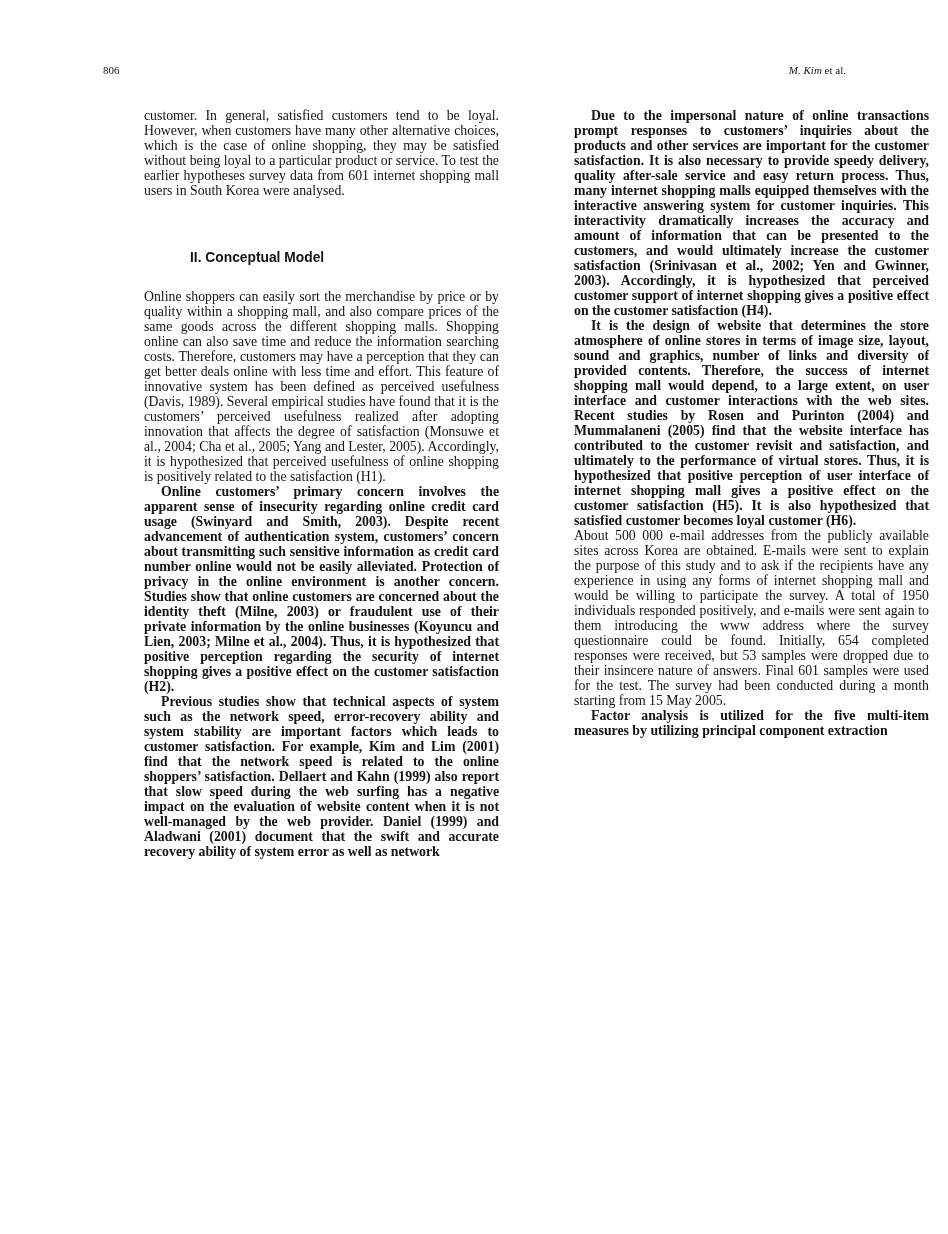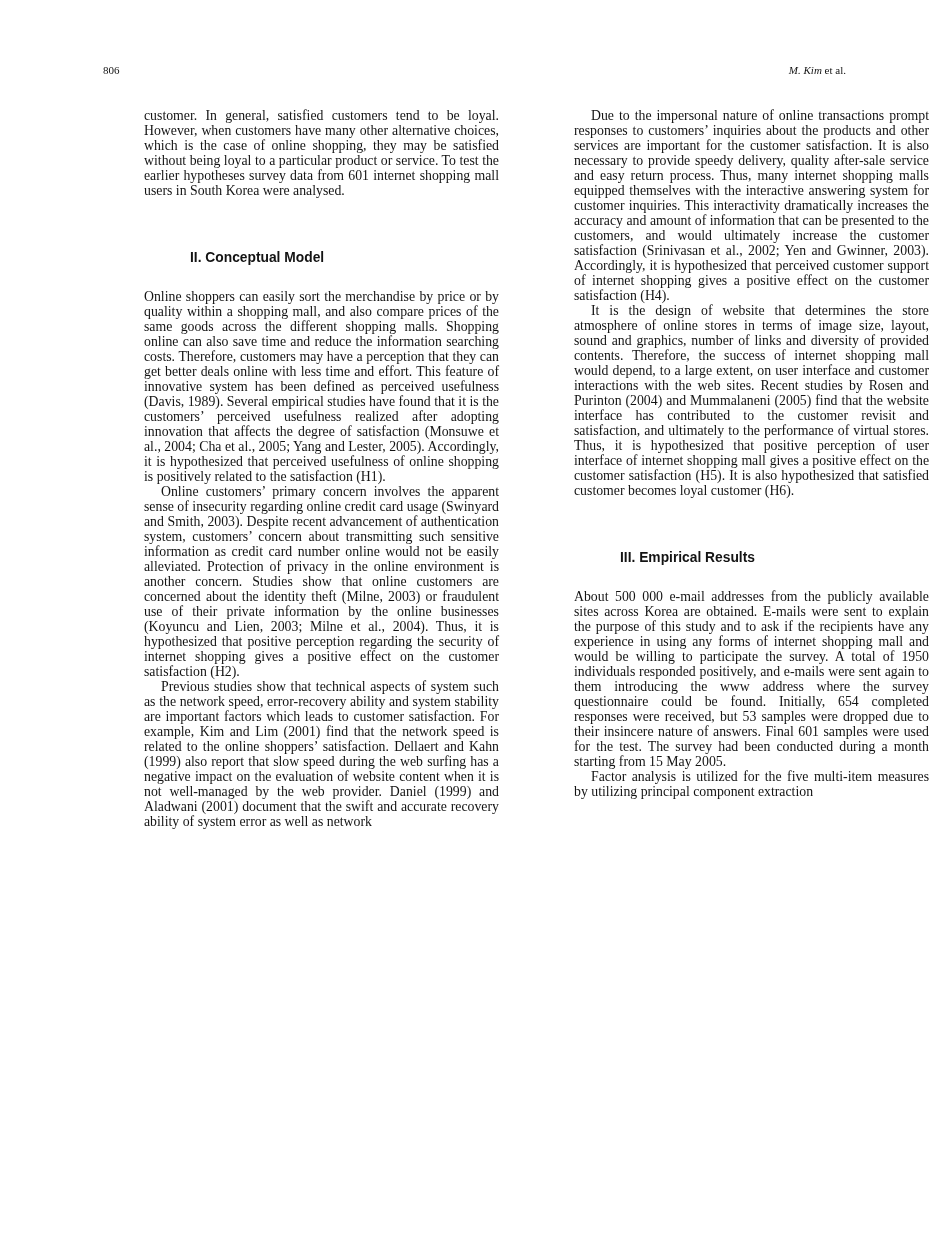--- a/index.html
+++ b/index.html
@@ -35,21 +35,21 @@
     flex: 0 0 355px;
     font-size: 13.8px;
     line-height: 15px;
     text-align: justify;
     margin-left: 41px;
   }
   .col p {
     text-align: justify;
     margin: 0;
   }
-  .col p.indent { text-indent: 17px; }
+  .col p.indent { text-indent: 17px; font-weight: bold; }
   .section-heading {
     font-family: "Liberation Sans", sans-serif;
     font-weight: bold;
     font-size: 13.8px;
     margin: 52px 0 24px 0;
     text-align: left;
     padding-left: 46px;
   }
 </style>
 </head>
@@ -68,20 +68,19 @@
       <p>customer. In general, satisfied customers tend to be loyal. However, when customers have many other alternative choices, which is the case of online shopping, they may be satisfied without being loyal to a particular product or service. To test the earlier hypotheses survey data from 601 internet shopping mall users in South Korea were analysed.</p>
       <h2 class="section-heading">II. Conceptual Model</h2>
       <p>Online shoppers can easily sort the merchandise by price or by quality within a shopping mall, and also compare prices of the same goods across the different shopping malls. Shopping online can also save time and reduce the information searching costs. Therefore, customers may have a perception that they can get better deals online with less time and effort. This feature of innovative system has been defined as perceived usefulness (Davis, 1989). Several empirical studies have found that it is the customers’ perceived usefulness realized after adopting innovation that affects the degree of satisfaction (Monsuwe et al., 2004; Cha et al., 2005; Yang and Lester, 2005). Accordingly, it is hypothesized that perceived usefulness of online shopping is positively related to the satisfaction (H1).</p>
       <p class="indent">Online customers’ primary concern involves the apparent sense of insecurity regarding online credit card usage (Swinyard and Smith, 2003). Despite recent advancement of authentication system, customers’ concern about transmitting such sensitive information as credit card number online would not be easily alleviated. Protection of privacy in the online environment is another concern. Studies show that online customers are concerned about the identity theft (Milne, 2003) or fraudulent use of their private information by the online businesses (Koyuncu and Lien, 2003; Milne et al., 2004). Thus, it is hypothesized that positive perception regarding the security of internet shopping gives a positive effect on the customer satisfaction (H2).</p>
       <p class="indent">Previous studies show that technical aspects of system such as the network speed, error-recovery ability and system stability are important factors which leads to customer satisfaction. For example, Kim and Lim (2001) find that the network speed is related to the online shoppers’ satisfaction. Dellaert and Kahn (1999) also report that slow speed during the web surfing has a negative impact on the evaluation of website content when it is not well-managed by the web provider. Daniel (1999) and Aladwani (2001) document that the swift and accurate recovery ability of system error as well as network</p>
     </div>
 
     <div class="col">
       <p class="indent">Due to the impersonal nature of online transactions prompt responses to customers’ inquiries about the products and other services are important for the customer satisfaction. It is also necessary to provide speedy delivery, quality after-sale service and easy return process. Thus, many internet shopping malls equipped themselves with the interactive answering system for customer inquiries. This interactivity dramatically increases the accuracy and amount of information that can be presented to the customers, and would ultimately increase the customer satisfaction (Srinivasan et al., 2002; Yen and Gwinner, 2003). Accordingly, it is hypothesized that perceived customer support of internet shopping gives a positive effect on the customer satisfaction (H4).</p>
       <p class="indent">It is the design of website that determines the store atmosphere of online stores in terms of image size, layout, sound and graphics, number of links and diversity of provided contents. Therefore, the success of internet shopping mall would depend, to a large extent, on user interface and customer interactions with the web sites. Recent studies by Rosen and Purinton (2004) and Mummalaneni (2005) find that the website interface has contributed to the customer revisit and satisfaction, and ultimately to the performance of virtual stores. Thus, it is hypothesized that positive perception of user interface of internet shopping mall gives a positive effect on the customer satisfaction (H5). It is also hypothesized that satisfied customer becomes loyal customer (H6).</p>
-      <h2 class="section-heading">III. Empirical Results</h2>
       <p>About 500 000 e-mail addresses from the publicly available sites across Korea are obtained. E-mails were sent to explain the purpose of this study and to ask if the recipients have any experience in using any forms of internet shopping mall and would be willing to participate the survey. A total of 1950 individuals responded positively, and e-mails were sent again to them introducing the www address where the survey questionnaire could be found. Initially, 654 completed responses were received, but 53 samples were dropped due to their insincere nature of answers. Final 601 samples were used for the test. The survey had been conducted during a month starting from 15 May 2005.</p>
       <p class="indent">Factor analysis is utilized for the five multi-item measures by utilizing principal component extraction</p>
     </div>
 
   </div>
 
 </div>
 
 </body></html>

